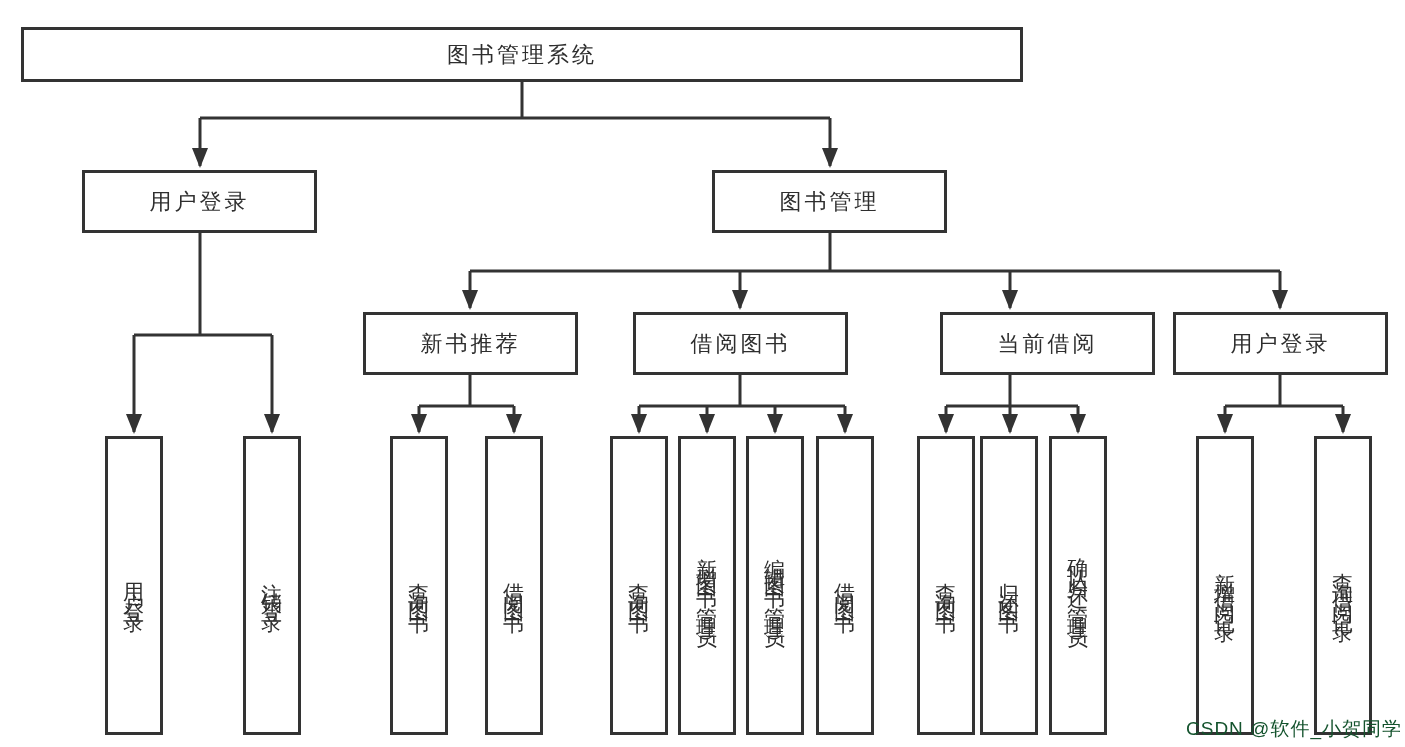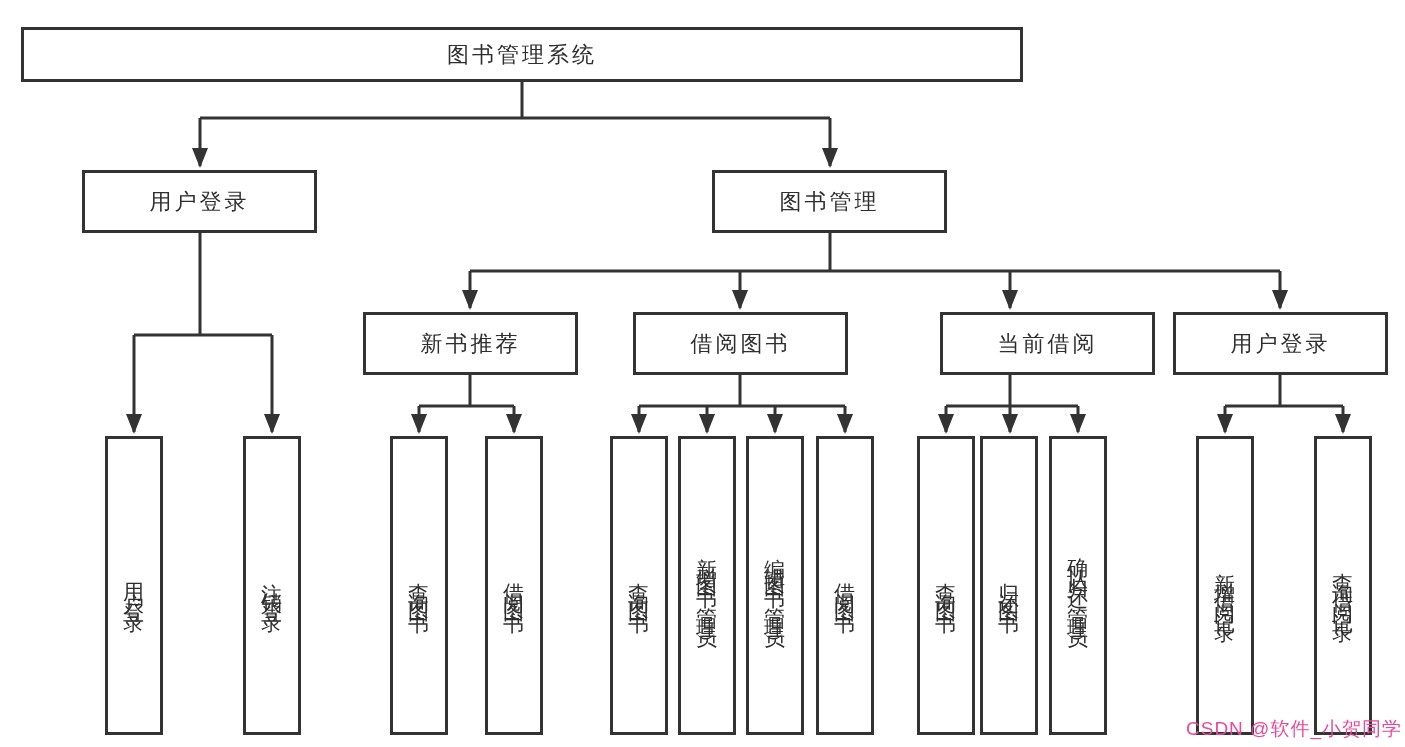--- a/index.html
+++ b/index.html
@@ -41,21 +41,21 @@
     letter-spacing: 10px;
     line-height: 1;
     white-space: nowrap;
   }
   #watermark {
     position: absolute;
     left: 1186px;
     top: 716px;
     width: 212px;
     font-size: 19px;
-    color: #ec4899;
+    color: #14532d;
     letter-spacing: 1px;
     white-space: nowrap;
   }
 </style>
 </head>
 <body>
 
 <div id="canvas">
 
   <svg id="connectors" viewBox="0 0 1405 747" xmlns="http://www.w3.org/2000/svg">

